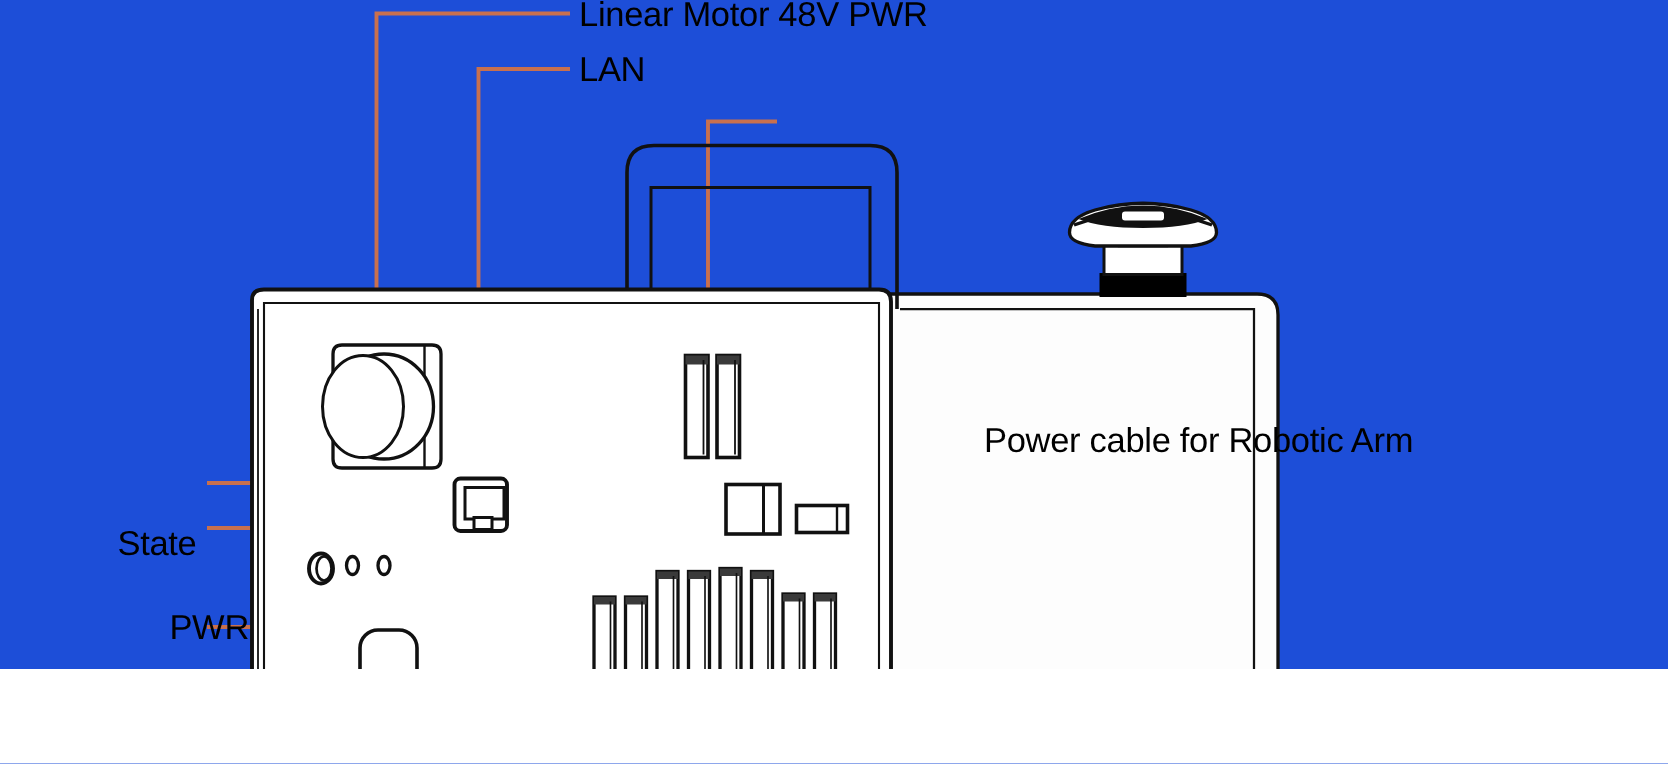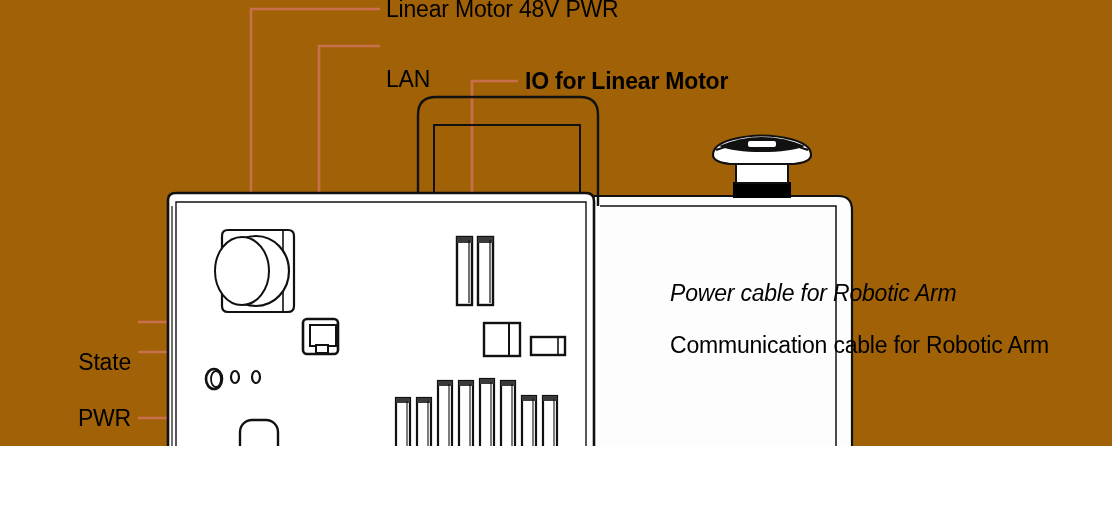--- a/index.html
+++ b/index.html
@@ -7,21 +7,21 @@
     padding: 0;
     background: #ffffff;
   }
   body {
     font-family: "Liberation Sans", sans-serif;
   }
   #stage {
     position: relative;
     width: 1112px;
     height: 446px;
-    background: #a16207;
+    background: #1d4ed8;
     overflow: hidden;
   }
   #art {
     position: absolute;
     left: 0;
     top: 0;
     width: 1112px;
     height: 509px;
   }
   .lbl {
@@ -198,27 +198,25 @@
       <path d="M 204 478 L 236 478 L 242 506 L 198 506 Z"></path>
       <path d="M 420 478 L 452 478 L 458 506 L 414 506 Z"></path>
       <path d="M 580 478 L 612 478 L 618 506 L 574 506 Z"></path>
       <path d="M 790 478 L 822 478 L 828 506 L 784 506 Z"></path>
     </g>
 
   </svg>
 
   <div class="lbl lbl-r" style="left:386px; top:-3px;">Linear Motor 48V PWR</div>
 
-  <div class="lbl lbl-r" style="left:386px; top:34px;margin-top:33px;">LAN</div>
-
-  <div class="lbl lbl-r lbl-b" style="left:525px; top:69px;">IO  for Linear Motor</div>
+  <div class="lbl lbl-r" style="left:386px; top:34px;">LAN</div>
+
 
   <div class="lbl lbl-l" style="right:981px; top:310px;margin-top:40px;">State</div>
 
 
-  <div class="lbl lbl-l" style="right:981px; top:406px;">PWR</div>
-
-  <div class="lbl lbl-r" style="left:670px; top:281px;font-style:italic;">Power cable for Robotic Arm</div>
-
-  <div class="lbl lbl-r" style="left:670px; top:333px;">Communication cable for Robotic Arm</div>
+  <div class="lbl lbl-l" style="right:946px; top:406px;">PWR</div>
+
+  <div class="lbl lbl-r" style="left:656px; top:281px;">Power cable for Robotic Arm</div>
+
 
 
 </div>
 
 </body></html>

